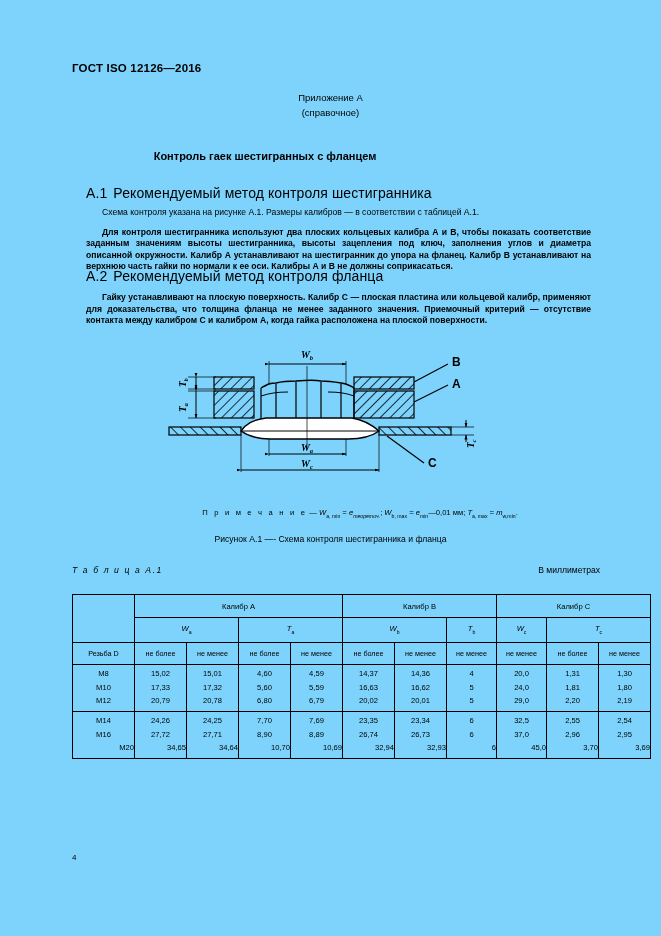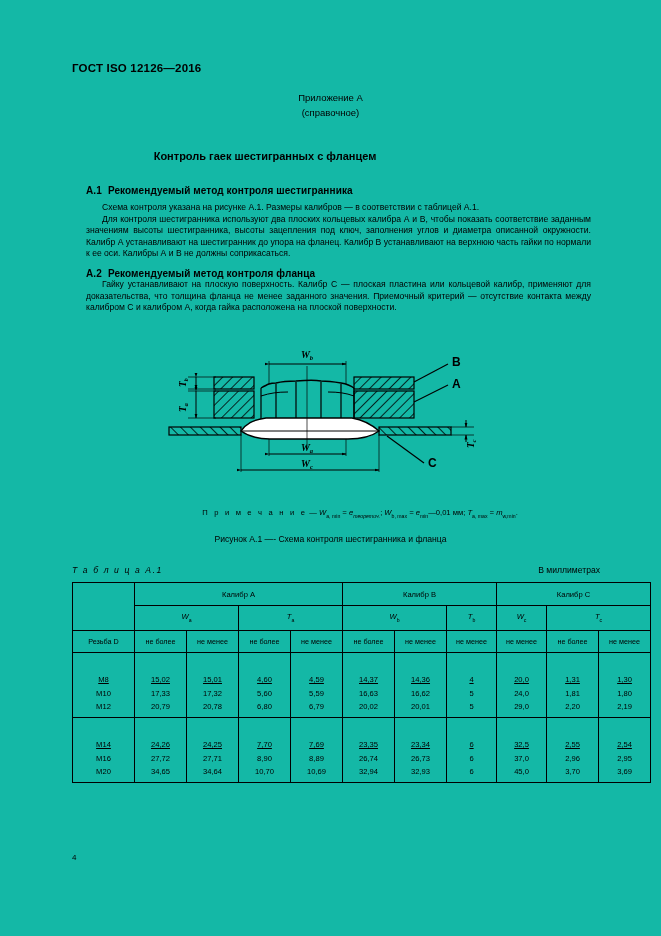--- a/index.html
+++ b/index.html
@@ -8,21 +8,21 @@
     background: #ffffff;
   }
   body {
     font-family: "Liberation Sans", sans-serif;
     color: #000000;
   }
   .page {
     position: relative;
     width: 661px;
     height: 936px;
-    background: #14b8a6;
+    background: #7dd3fc;
     overflow: hidden;
   }
   .doc-header {
     position: absolute;
     left: 72px;
     top: 62px;
     font-size: 11.5px;
     font-weight: bold;
     letter-spacing: 0.2px;
   }
@@ -45,32 +45,32 @@
     font-size: 11px;
     font-weight: bold;
   }
 
   .sec {
     position: absolute;
     left: 86px;
     width: 505px;
   }
   .sec-head {
-    font-size: 10px;
-    font-weight: bold;
+    font-size: 14px;
+    font-weight: normal;
     letter-spacing: 0.1px;
   }
   .sec-head .num { margin-right: 6px; }
   .para {
     font-size: 8.6px;
     line-height: 11.6px;
     text-align: justify;
     margin-top: 6px;
   }
-  .para.indent { text-indent: 16px; margin-top: 0; }
+  .para.indent { text-indent: 16px; margin-top: 8px; font-weight: bold; }
   .para.first { text-indent: 16px; }
 
   #sec-a1 { top: 185px; }
   #sec-a2 { top: 268px; }
 
   .figure-wrap {
     position: absolute;
     left: 0;
     top: 344px;
     width: 661px;
@@ -116,21 +116,21 @@
   .table-units {
     position: absolute;
     right: 61px;
     top: 565px;
     font-size: 8.6px;
   }
 
   table.data {
     position: absolute;
     left: 72px;
-    top: 582px;
+    top: 594px;
     width: 528px;
     border-collapse: collapse;
     font-size: 7.6px;
     table-layout: fixed;
   }
   table.data th, table.data td {
     border: 0.8px solid #000;
     text-align: center;
     padding: 0;
     font-weight: normal;
@@ -139,24 +139,24 @@
   table.data .hrow1 th { height: 22px; }
   table.data .hrow2 th { height: 24px; }
   table.data .hrow3 th { height: 21px; font-size: 7.2px; margin-top: 13px; }
   table.data tbody td {
     height: 13.6px;
     border-left: 0.8px solid #000;
     border-right: 0.8px solid #000;
     border-top: none;
     border-bottom: none;
   }
-  table.data tbody tr.grp-first td { padding-top: 20px; text-decoration: underline; }
+  table.data tbody tr.grp-first td { padding-top: 2px; }
   table.data tbody tr.grp-last td { padding-bottom: 3px; }
   table.data tbody tr.grp-start td { border-top: 0.8px solid #000; }
-  table.data tbody tr.last-row td { border-bottom: 0.8px solid #000; }
+  table.data tbody tr.last-row td { border-bottom: 0.8px solid #000; text-align: right; }
   table.data th.thick-top { border-top: 1.4px solid #000; }
 
   .page-num {
     position: absolute;
     left: 72px;
     top: 853px;
     font-size: 8px;
   }
 </style>
 </head>

